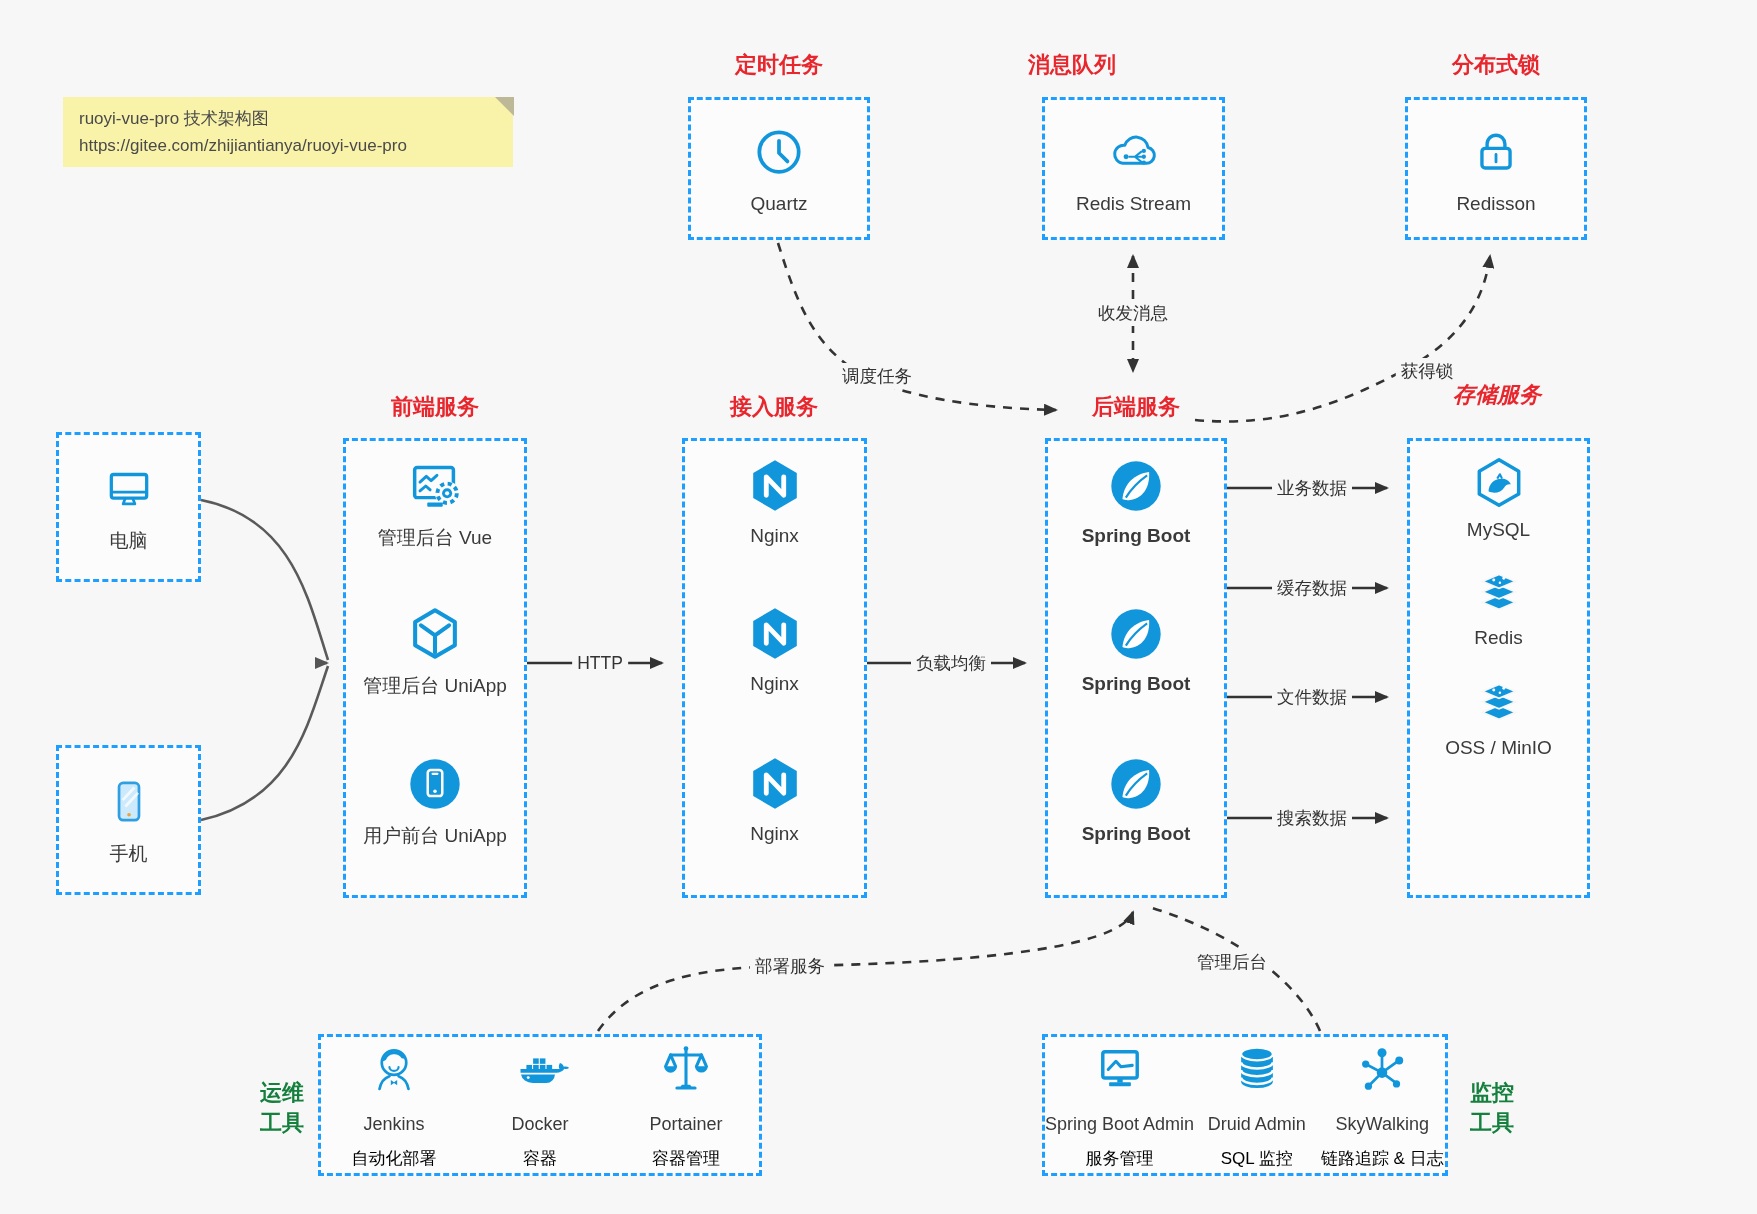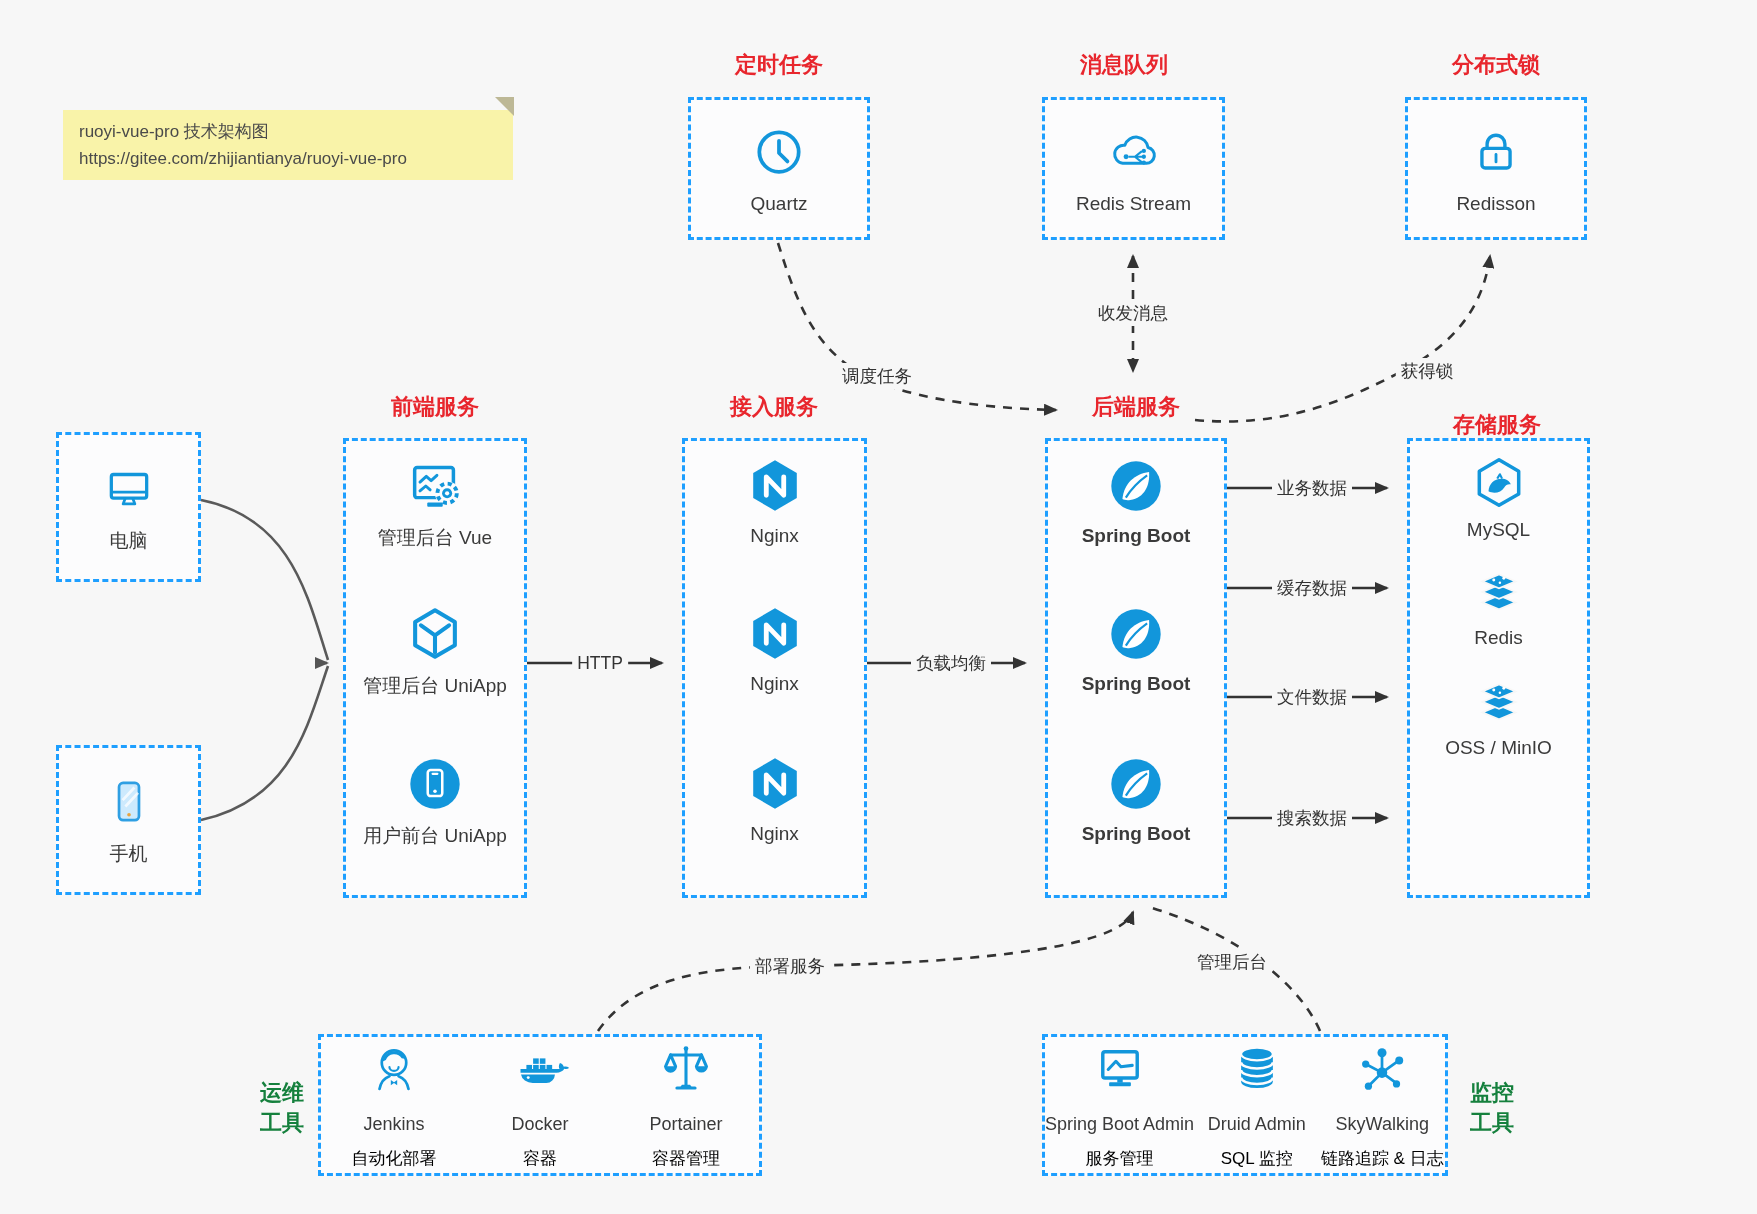--- a/index.html
+++ b/index.html
@@ -1,20 +1,20 @@
 <!DOCTYPE html>
 <html><head>
 <meta charset="utf-8">
 <style>
   html,body{margin:0;padding:0;background:#f7f7f7;font-family:"Liberation Sans","DejaVu Sans",sans-serif;}
   #diagram{position:relative;width:1757px;height:1214px;background:#f7f7f7;overflow:hidden;}
 
   
   #note{position:absolute;left:63px;top:97px;width:450px;box-sizing:border-box;
-        background:#f9f3a9;color:#4a4a4a;font-size:17px;line-height:1.6;padding:8px 16px;z-index:2;margin-top:13px;}
+        background:#f9f3a9;color:#4a4a4a;font-size:17px;line-height:1.6;padding:8px 16px;z-index:2;}
   #note-fold{position:absolute;left:495px;top:97px;width:19px;height:19px;z-index:3;
         background:#bdb896;clip-path:polygon(0 0,100% 0,100% 100%);}
 
   
   .gtitle{position:absolute;color:#e8262d;font-weight:bold;font-size:22px;white-space:nowrap;
           transform:translateX(-50%);z-index:2;}
   .side-title{position:absolute;color:#15803d;font-weight:bold;font-size:22px;line-height:1.35;
           text-align:center;z-index:2;}
 
   
@@ -198,26 +198,26 @@
 
 <div id="diagram">
 
   <div id="note">
     <div>ruoyi-vue-pro 技术架构图</div>
     <div>https://gitee.com/zhijiantianya/ruoyi-vue-pro</div>
   </div>
   <div id="note-fold"></div>
 
   <div class="gtitle" style="left:779px;top:50px;">定时任务</div>
-  <div class="gtitle" style="left:1124px;top:50px;">消息队列</div>
+  <div class="gtitle" style="left:1072px;top:50px;">消息队列</div>
   <div class="gtitle" style="left:1496px;top:50px;">分布式锁</div>
   <div class="gtitle" style="left:435px;top:392px;">前端服务</div>
   <div class="gtitle" style="left:774px;top:392px;">接入服务</div>
   <div class="gtitle" style="left:1136px;top:392px;">后端服务</div>
-  <div class="gtitle" style="left:1497px;top:410px;">存储服务</div>
+  <div class="gtitle" style="left:1497px;top:380px;font-style:italic;">存储服务</div>
 
   <div class="side-title" style="left:250px;top:1078px;width:64px;">
     <div>运维</div>
     <div>工具</div>
   </div>
   <div class="side-title" style="left:1460px;top:1078px;width:64px;">
     <div>监控</div>
     <div>工具</div>
   </div>
 

